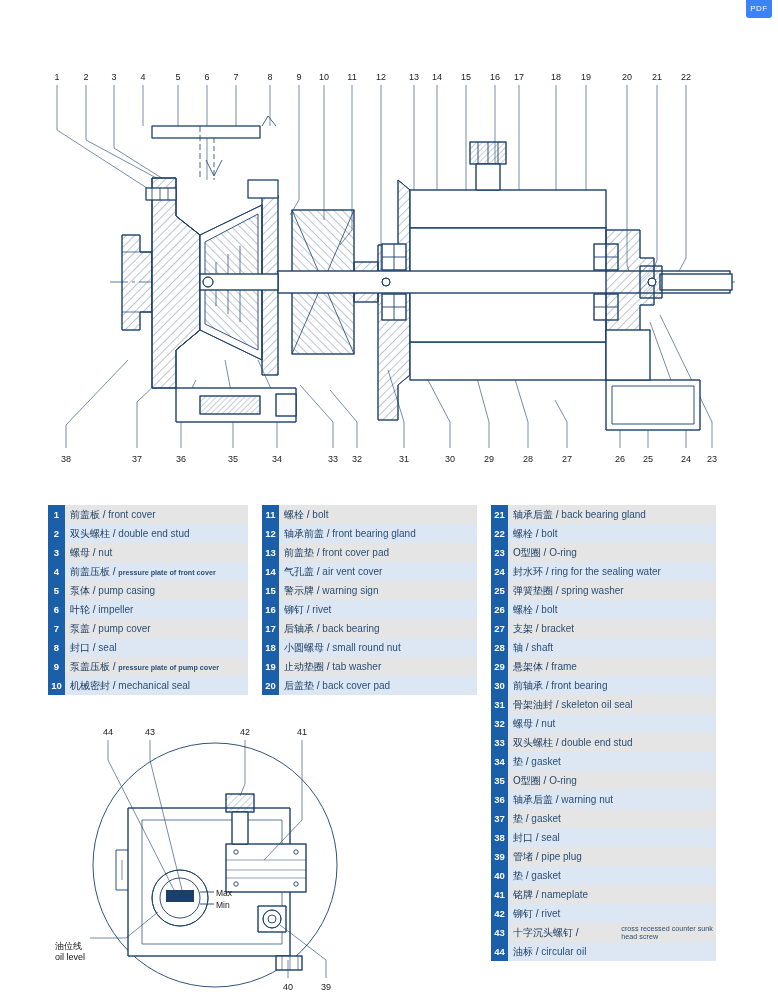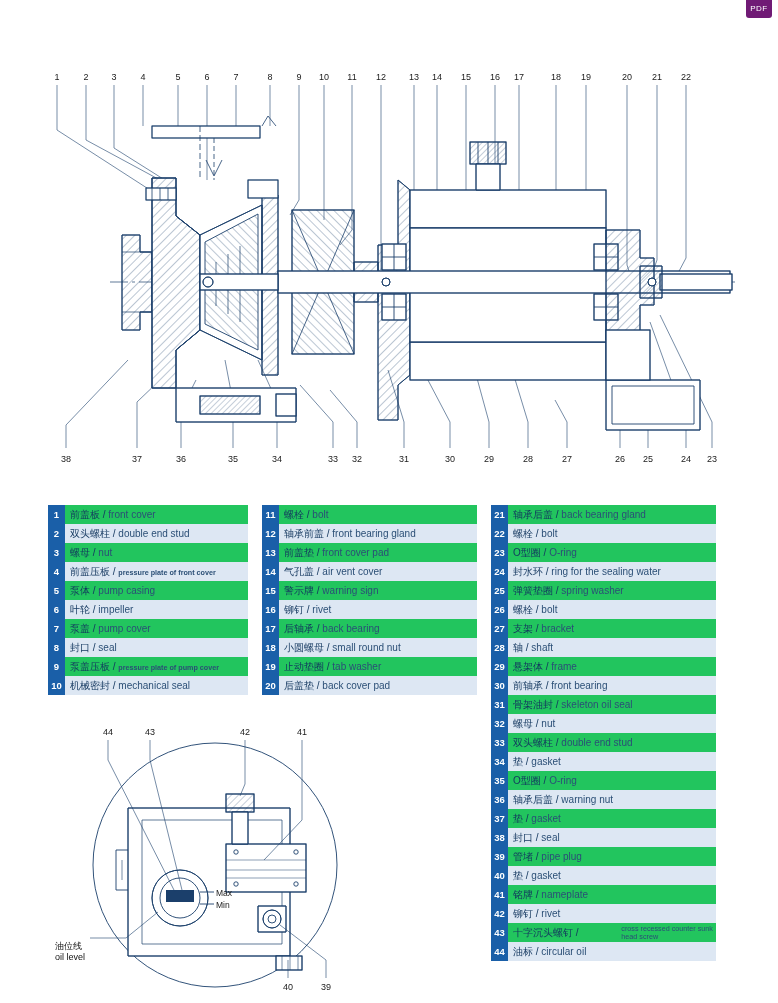--- a/index.html
+++ b/index.html
@@ -10,21 +10,21 @@
     color:#1a1a1a;
     position:relative;
     overflow:hidden;
   }
   .page{position:relative;width:778px;height:1003px;}
 
   
   .corner-badge{
     position:absolute;top:0;right:6px;
     width:26px;height:18px;
-    background:#701a75;
+    background:#3b82f6;
     border-bottom-left-radius:3px;border-bottom-right-radius:3px;
     color:#fff;font-size:8px;line-height:18px;text-align:center;
     letter-spacing:0.5px;
   }
 
   
   .drawing{position:absolute;left:0;top:30px;width:778px;height:450px;}
   .drawing svg{display:block;}
 
   
@@ -47,21 +47,21 @@
   }
   .legend-row + .legend-row{margin-top:0px;}
   .legend-num{
     width:17px;min-width:17px;
     background:#1a5fa8;color:#fff;
     font-size:9.5px;line-height:19px;text-align:center;
     font-weight:bold;
   }
   .legend-txt{
     flex:1;
-    background:#22c55e;
+    background:#e5e5e5;
     font-size:10px;line-height:19px;
     padding-left:5px;
     color:#12365e;
     white-space:nowrap;
     overflow:hidden;
   }
   .legend-row.alt .legend-txt{background:#dde7f3;}
   .legend-txt .en{color:#2b4f76;}
   .legend-txt .small{font-size:7.2px;line-height:9px;display:inline-block;vertical-align:middle;font-weight:bold;}
   .legend-txt .two-line{font-size:7.2px;line-height:8.5px;display:inline-block;vertical-align:middle;white-space:normal;width:96px;margin-left:40px;}

